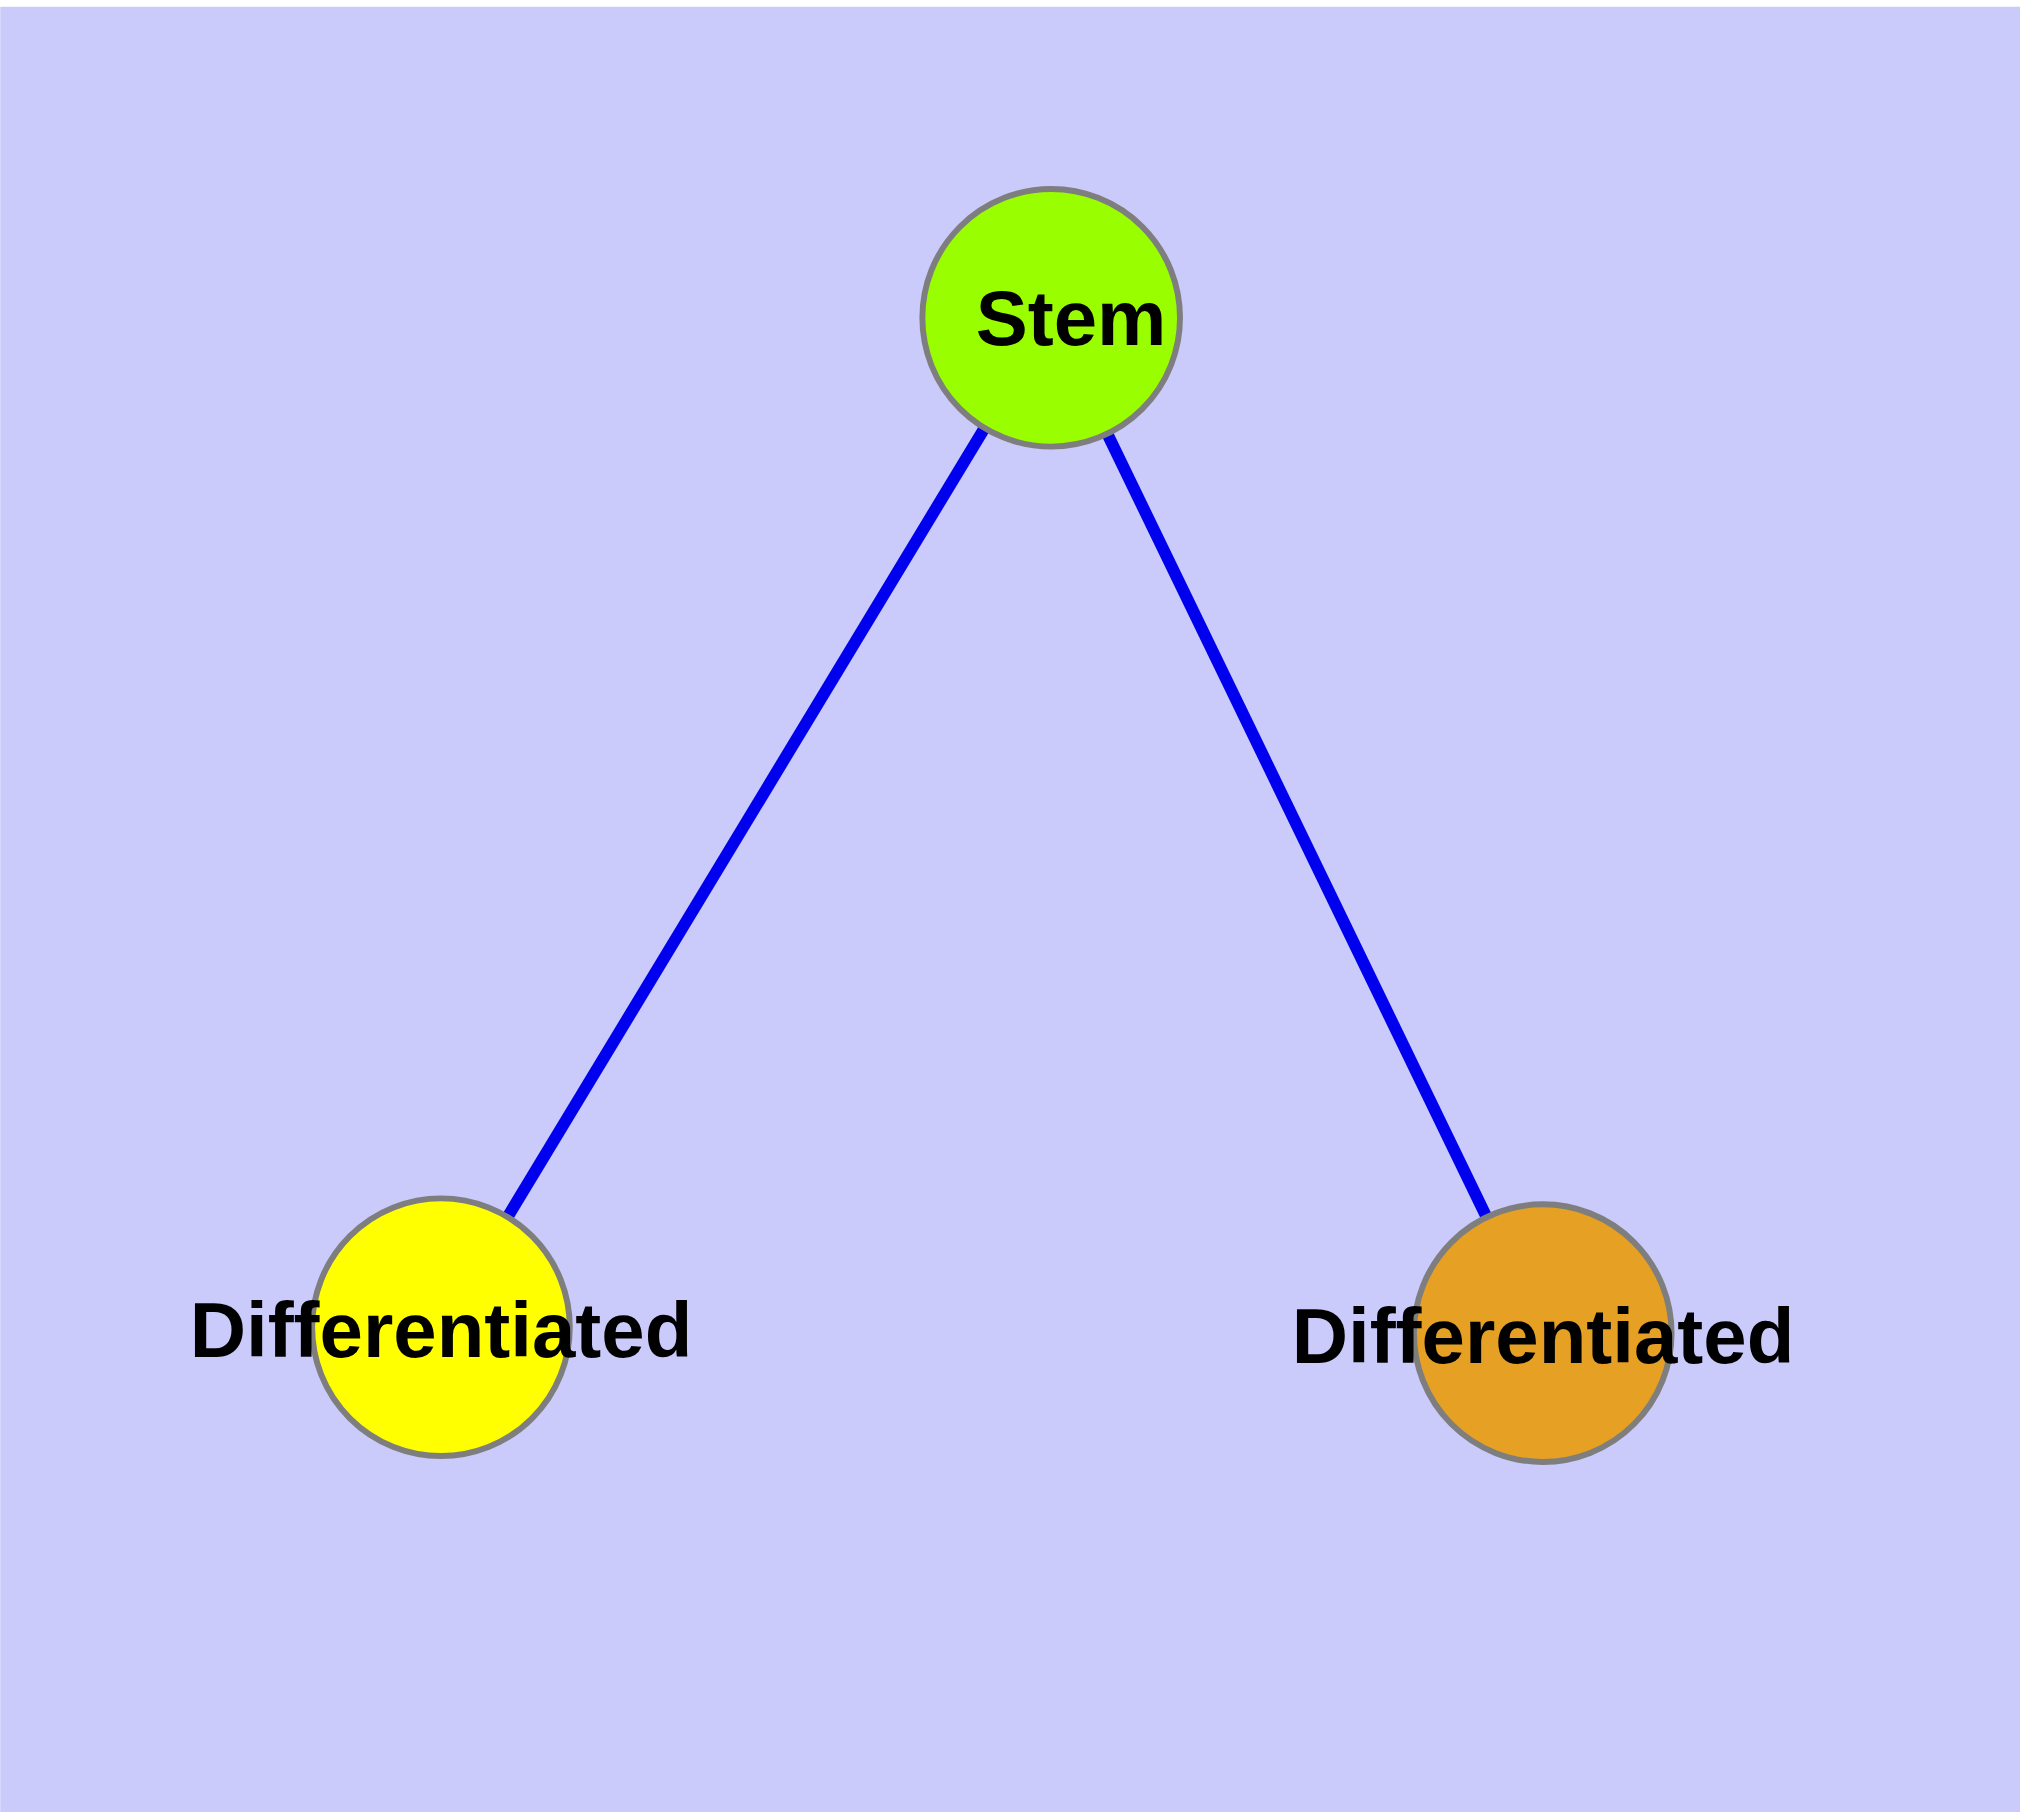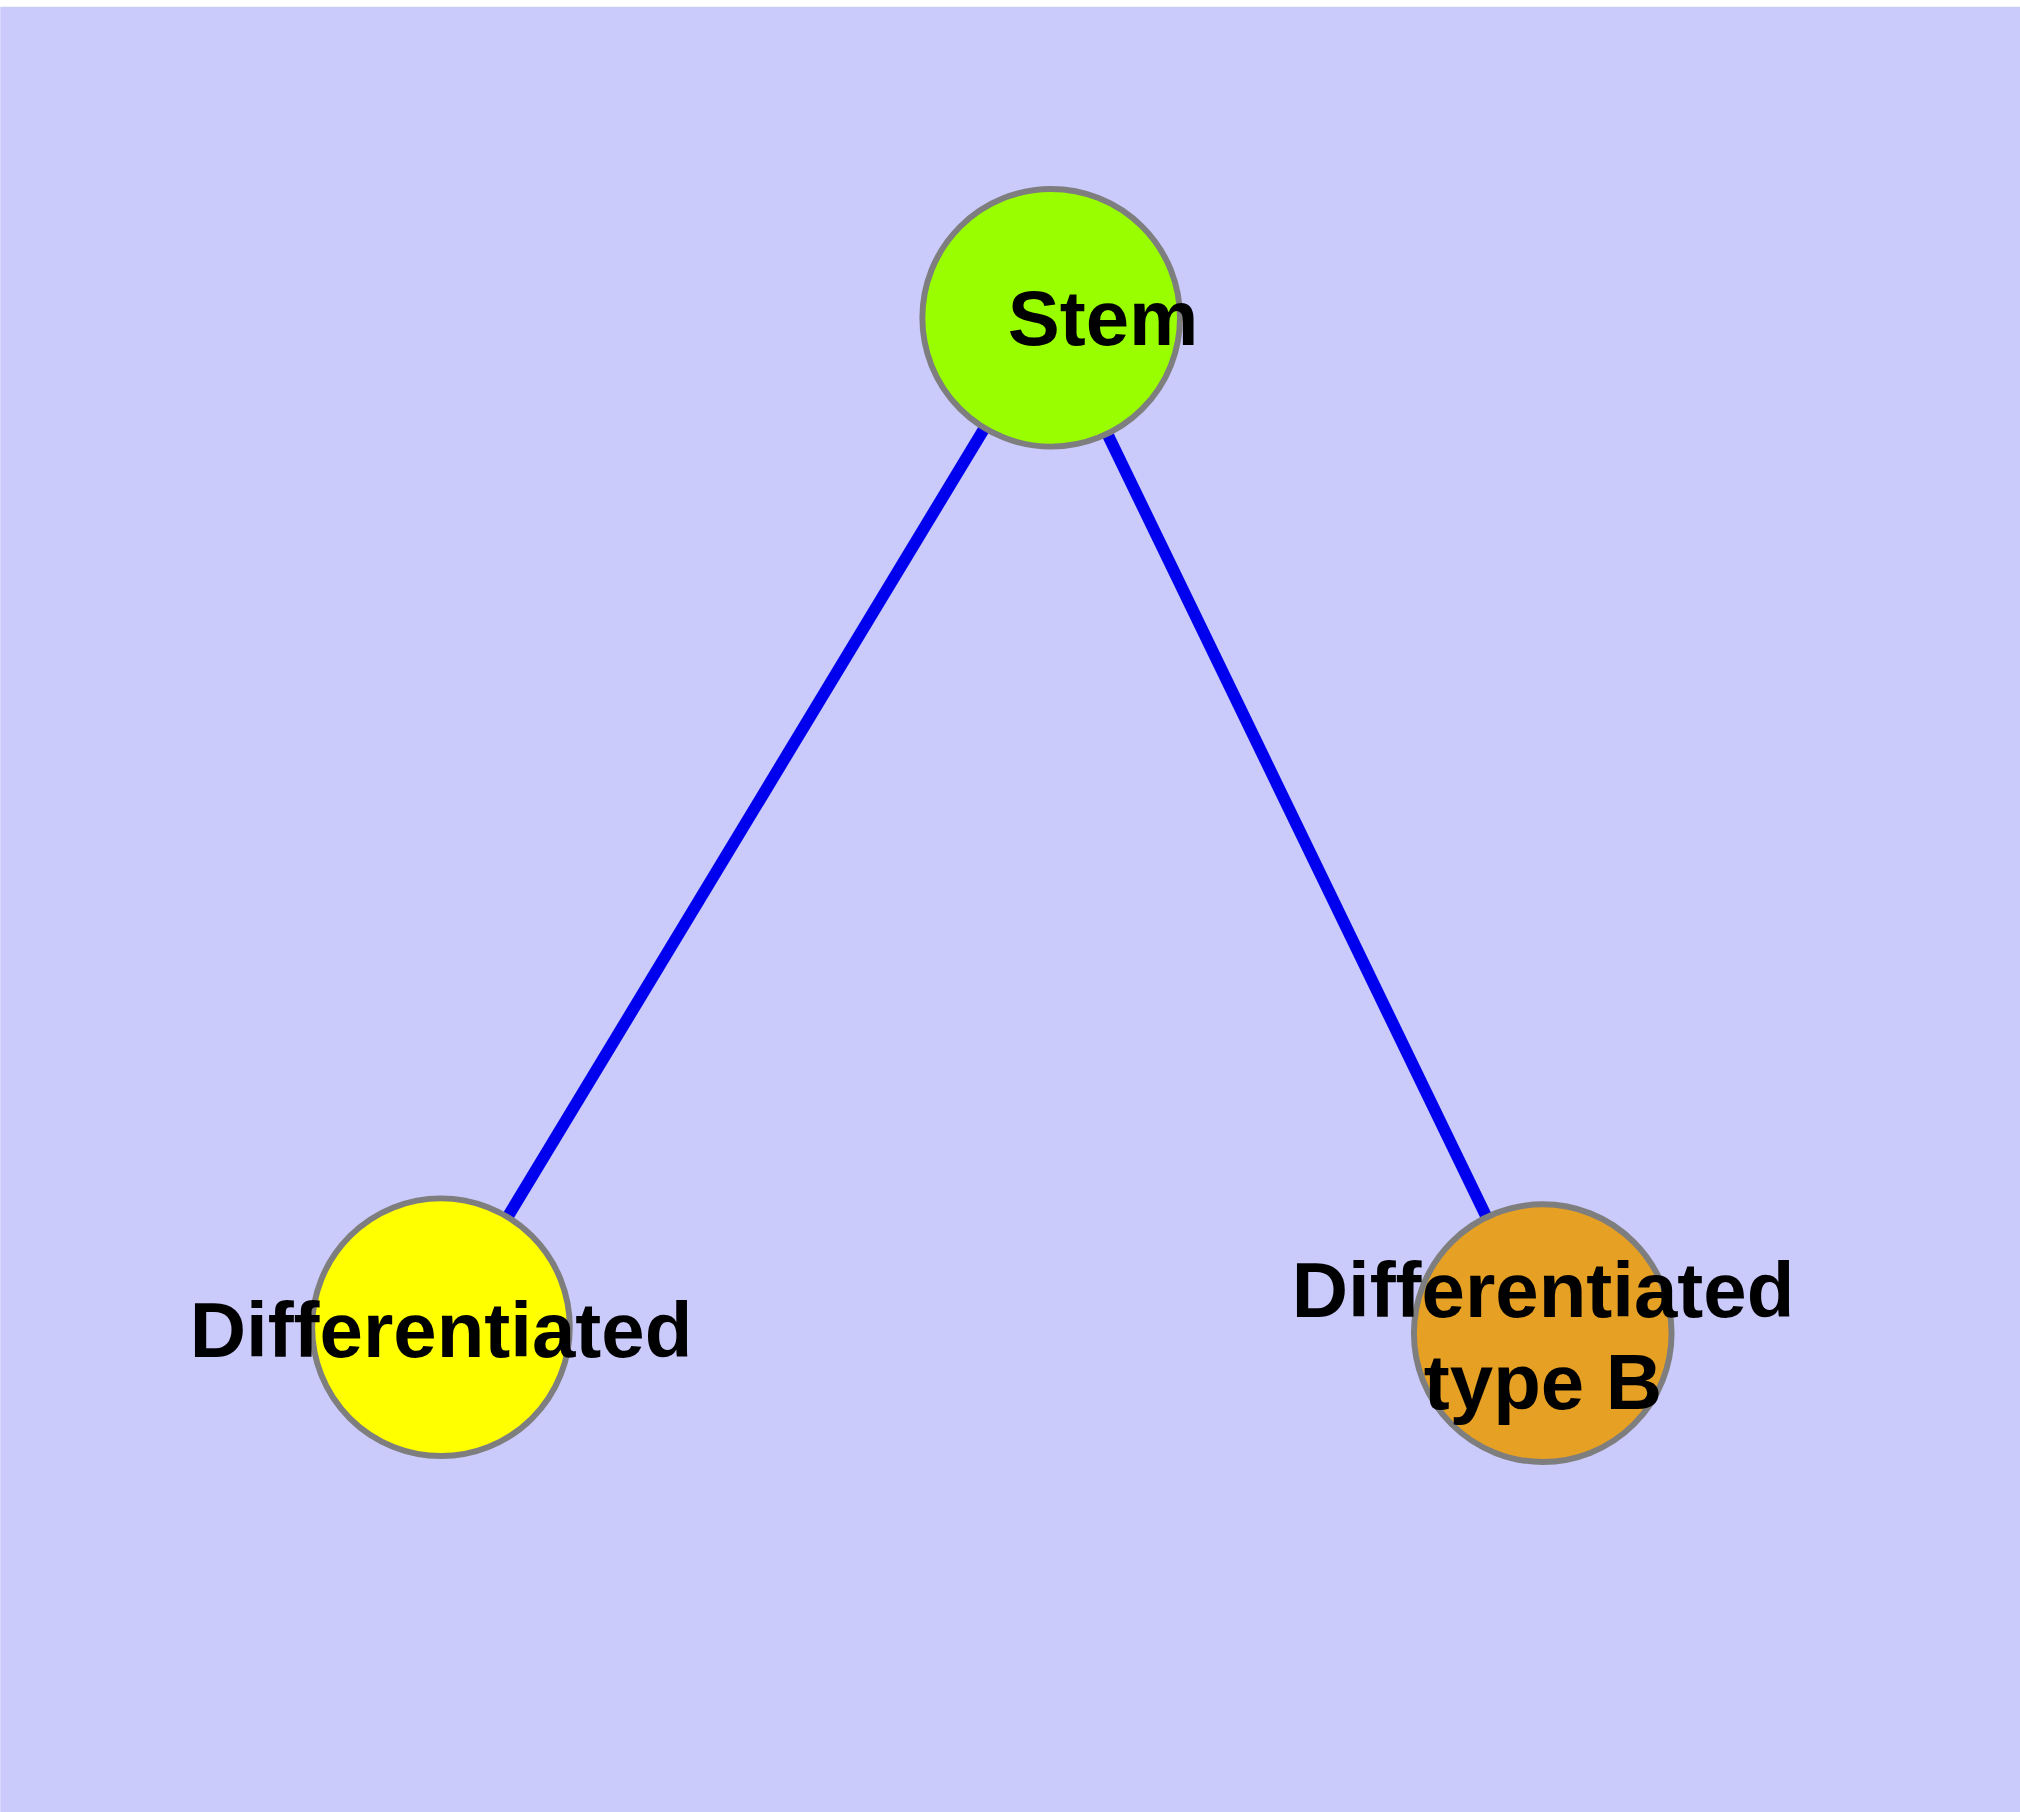--- a/index.html
+++ b/index.html
@@ -48,25 +48,24 @@
   <rect x="0" y="8" width="2384" height="2130" fill="#cacafb"></rect>
 
   <line class="edge" x1="1240" y1="375" x2="520" y2="1566" stroke="#0000ee"></line>
   <line class="edge" x1="1240" y1="375" x2="1820" y2="1573" stroke="#0000ee"></line>
 
   <circle class="node-circle" cx="1240" cy="375" r="152" fill="#99fe00" stroke="#7e7e7e"></circle>
   <circle class="node-circle" cx="520" cy="1566" r="152" fill="#ffff00" stroke="#7e7e7e"></circle>
   <circle class="node-circle" cx="1820" cy="1573" r="152" fill="#e6a024" stroke="#7e7e7e"></circle>
 </svg>
 
-<div class="node-label" style="left: 1103px; top: 318px; color: rgb(0, 0, 0);">
+<div class="node-label" style="left: 1071px; top: 318px; color: rgb(0, 0, 0);">
   <div>Stem</div>
 </div>
 
 <div class="node-label" style="left: 441px; top: 1330px; color: rgb(0, 0, 0);">
   <div>Differentiated</div>
 </div>
 
 <div class="node-label" style="left: 1543px; top: 1336px; color: rgb(0, 0, 0);">
   <div>Differentiated</div>
-  <div>type B</div>
 </div>
 
 
 </body></html>

